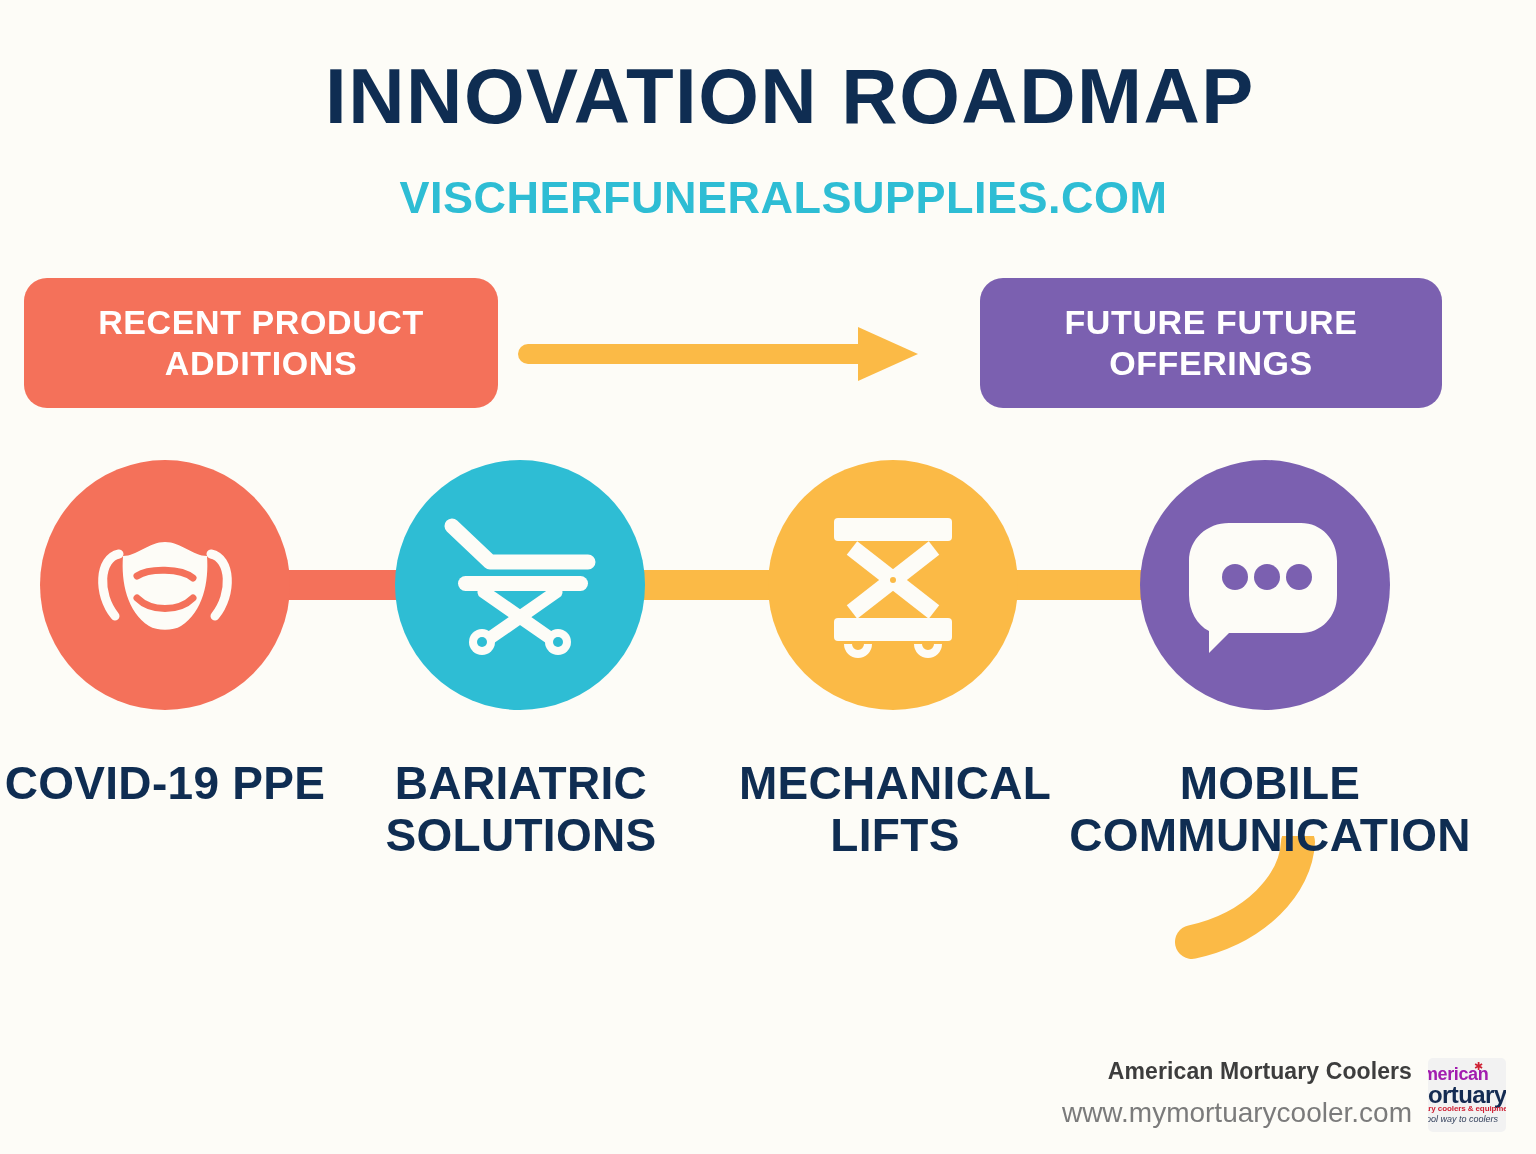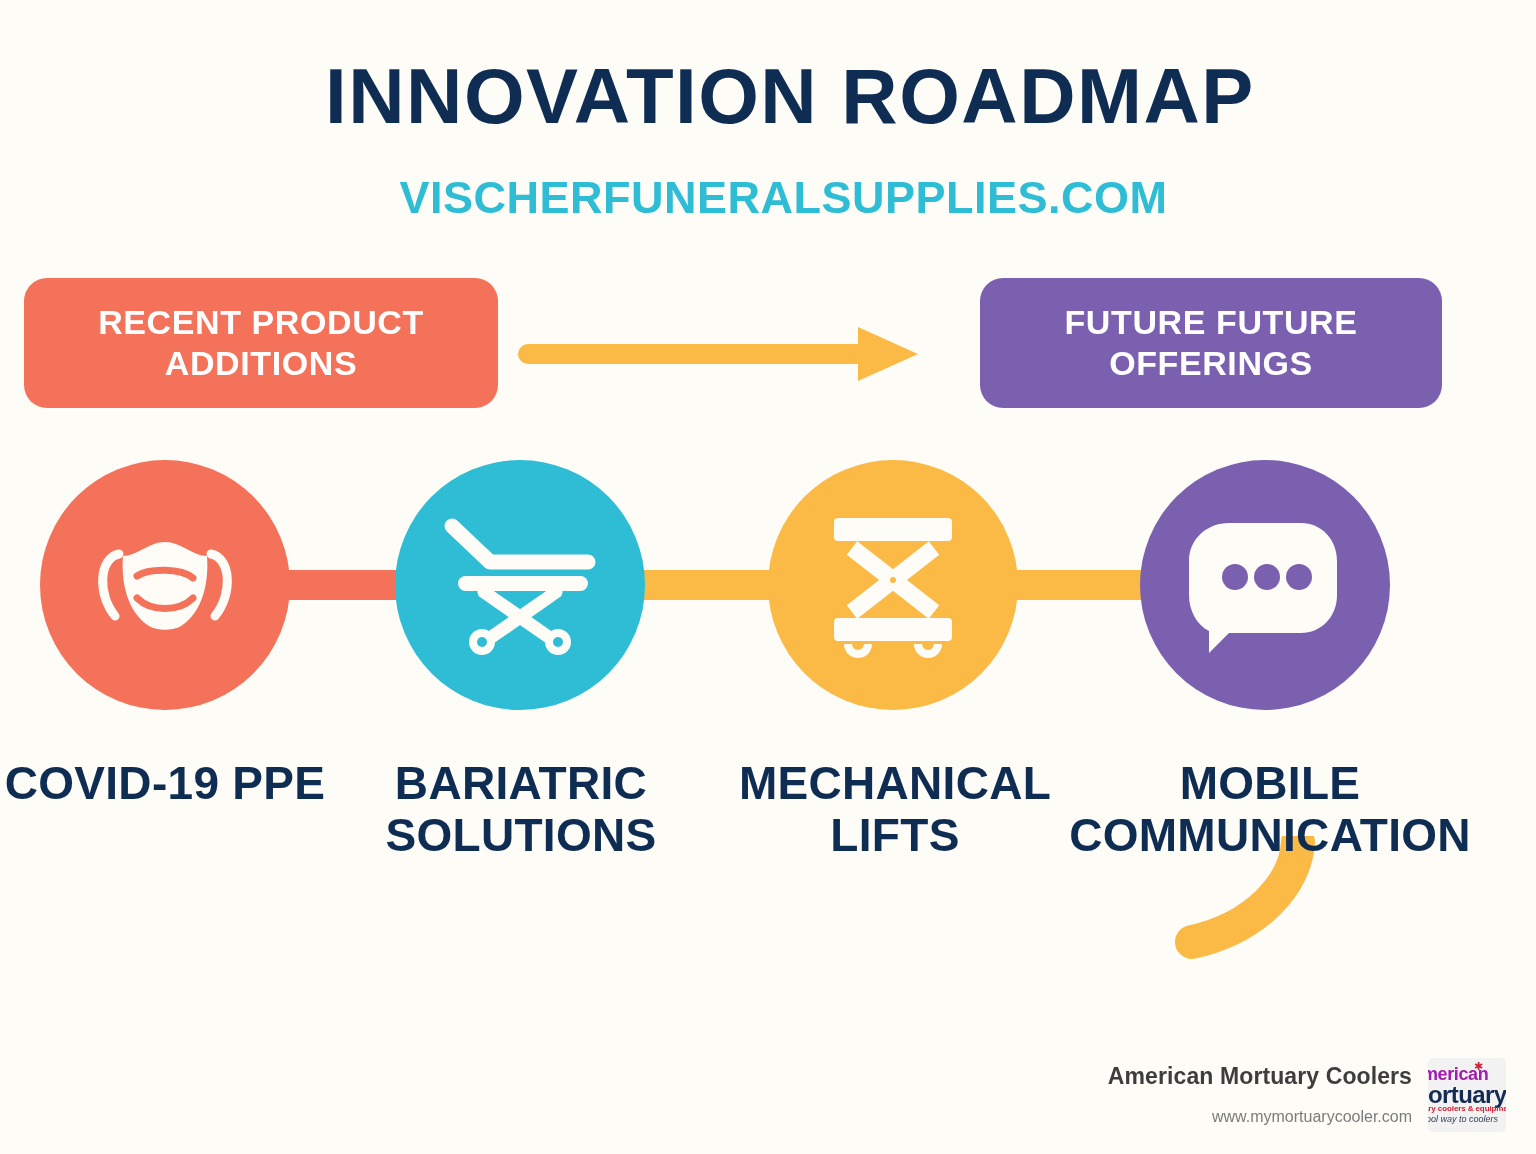--- a/index.html
+++ b/index.html
@@ -156,24 +156,24 @@
   }
   #footer-text { text-align: right; }
   #footer-brand {
     font-size: 23px;
     font-weight: bold;
     color: #3d3d3d;
     letter-spacing: 0.1px;
     line-height: 1.3;
   }
   #footer-url {
-    font-size: 16px;
+    font-size: 28px;
     color: #7b7b7b;
     line-height: 1.35;
-    margin-top: 14px;
+    margin-top: 7px;
   }
   #footer-logo {
     width: 78px;
     height: 74px;
     background: #f2f2f2;
     border-radius: 5px;
     overflow: hidden;
     position: relative;
     flex: none;
   }

